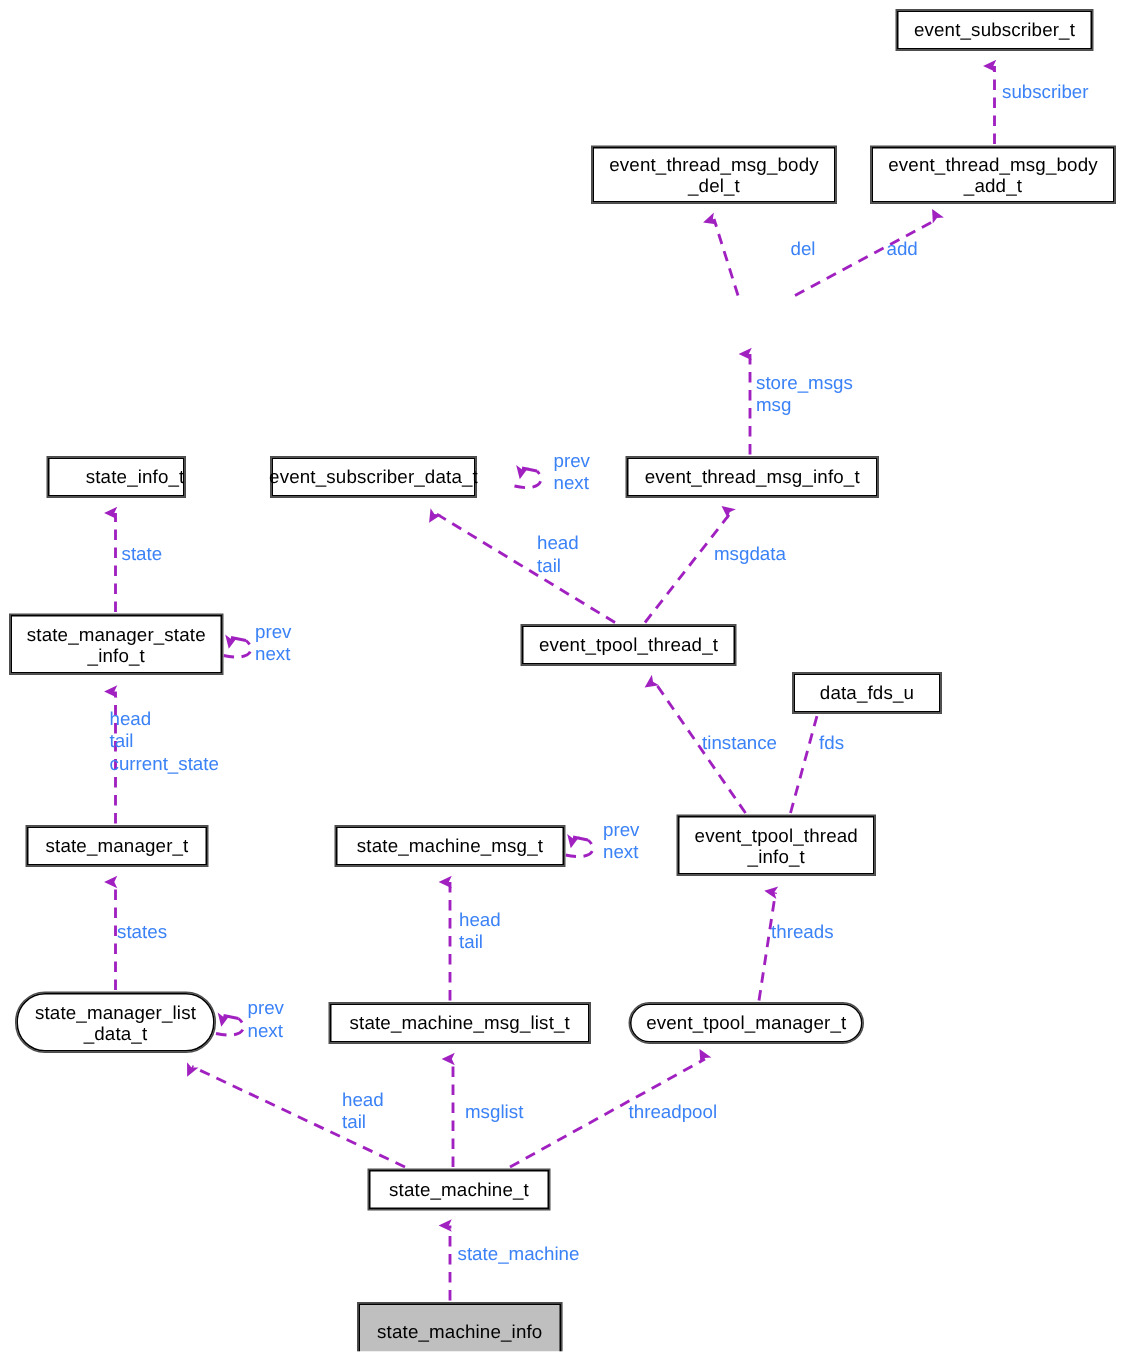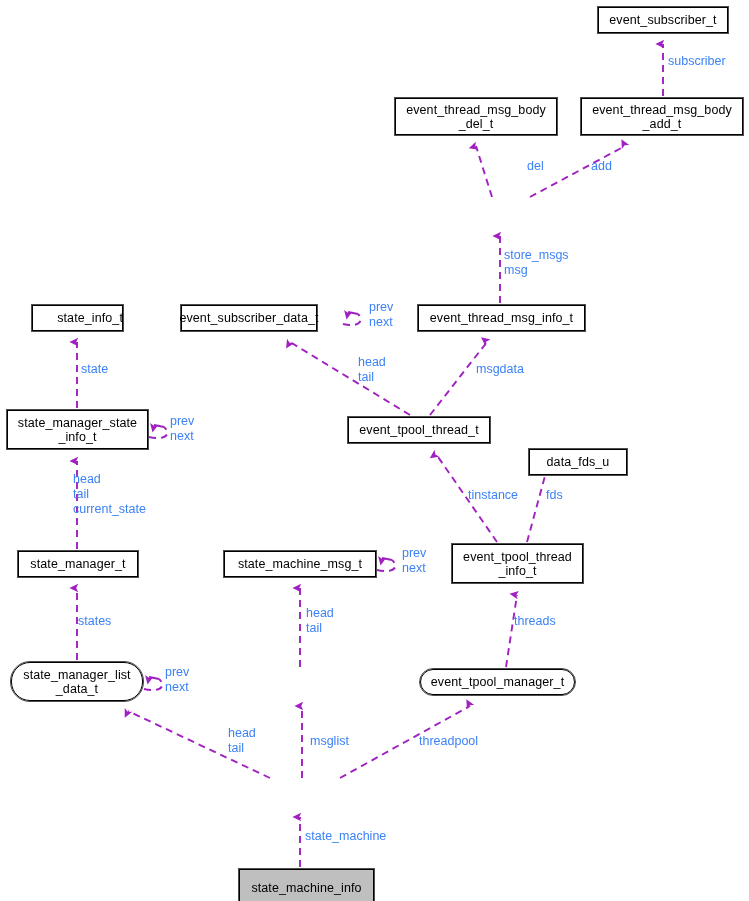--- a/index.html
+++ b/index.html
@@ -126,21 +126,23 @@
   <div class="node" style="left:6px;top:409px;width:143px;height:41px;"><span>state_manager_state
 _info_t</span></div>
   <div class="node" style="left:347px;top:416px;width:144px;height:28px;"><span>event_tpool_thread_t</span></div>
   <div class="node" style="left:528px;top:416px;width:100px;height:28px;margin-top:32px;"><span>data_fds_u</span></div>
   <div class="node" style="left:223px;top:550px;width:154px;height:28px;"><span>state_machine_msg_t</span></div>
   <div class="node" style="left:17px;top:550px;width:122px;height:28px;"><span>state_manager_t</span></div>
   <div class="node" style="left:451px;top:543px;width:133px;height:41px;"><span>event_tpool_thread
 _info_t</span></div>
   <div class="node" style="left:10px;top:661px;width:134px;height:41px;border-radius:20px;"><span>state_manager_list
 _data_t</span></div>
+  <div class="node" style="left:219px;top:668px;width:175px;height:28px;"><span>state_machine_msg_list_t</span></div>
   <div class="node" style="left:419px;top:668px;width:157px;height:28px;border-radius:14px;"><span>event_tpool_manager_t</span></div>
+  <div class="node" style="left:245px;top:779px;width:122px;height:28px;"><span>state_machine_t</span></div>
   <div class="node highlight" style="left:238px;top:868px;width:137px;height:40px;"><span>state_machine_info</span></div>
 
   <div class="edge-label" style="left:668px;top:54px;">subscriber</div>
   <div class="edge-label" style="left:498px;top:159px;margin-left:29px;">del</div>
   <div class="edge-label" style="left:591px;top:159px;">add</div>
   <div class="edge-label" style="left:504px;top:248px;">store_msgs
 msg</div>
   <div class="edge-label" style="left:369px;top:300px;">prev
 next</div>
   <div class="edge-label" style="left:81px;top:362px;">state</div>

